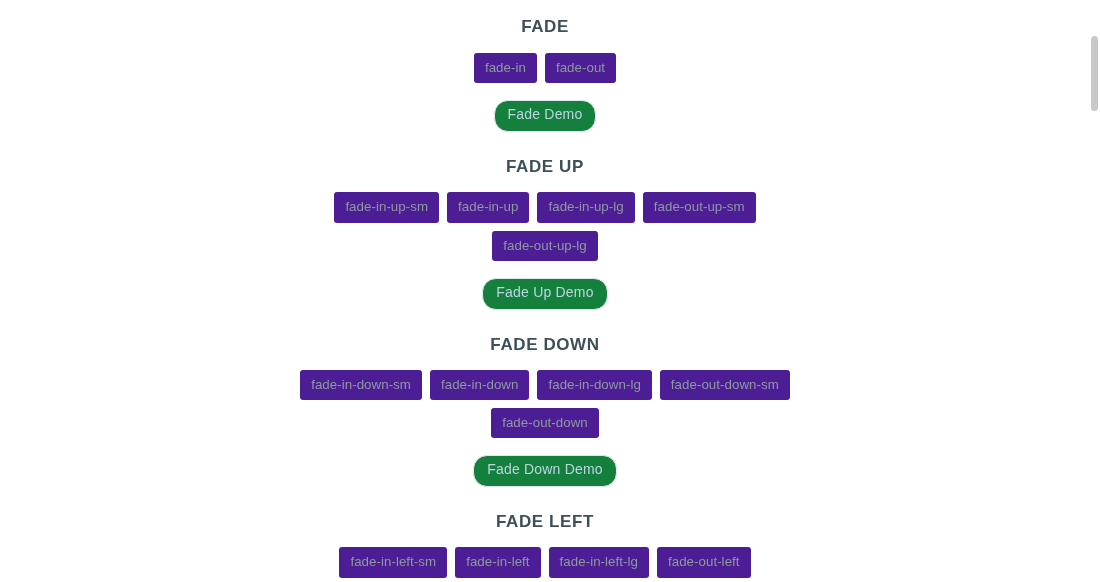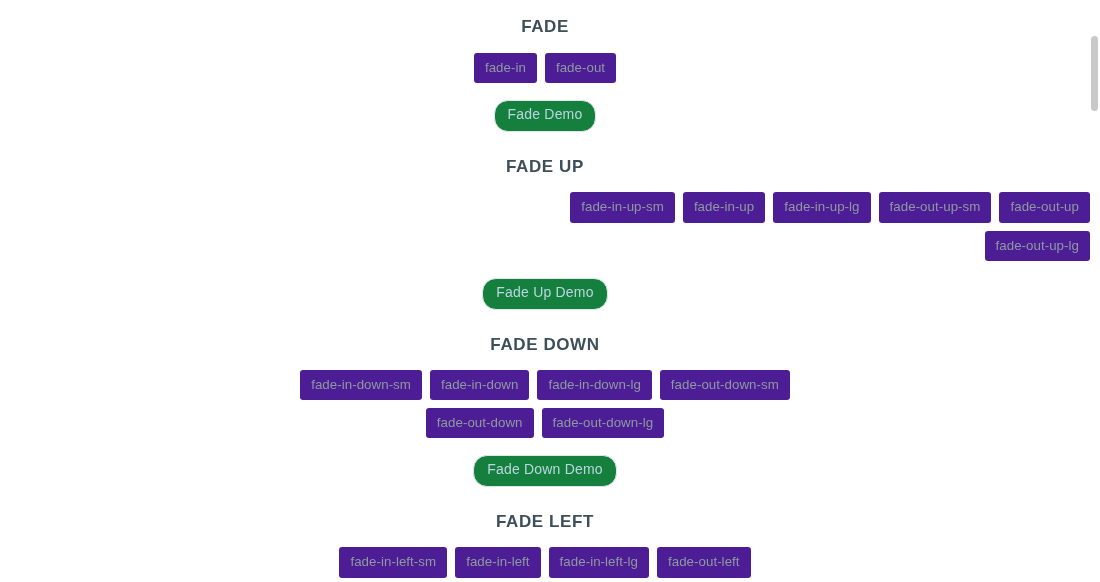--- a/index.html
+++ b/index.html
@@ -65,21 +65,21 @@
     cursor: pointer;
     font-family: "Liberation Sans", sans-serif;
   }
 
   
   #sec-fade            { padding-top: 14px; }
   #sec-fade .tag-row   { margin-top: 18px; }
   #sec-fade .demo-wrap { margin-top: 17px; }
 
   #sec-fade-up            { padding-top: 22px; }
-  #sec-fade-up .tag-row   { margin-top: 17px; justify-content: flex-end; }
+  #sec-fade-up .tag-row   { margin-top: 17px; }
   #sec-fade-up .tag-row2  { margin-top: 8px; }
   #sec-fade-up .demo-wrap { margin-top: 17px; }
 
   #sec-fade-down            { padding-top: 22px; }
   #sec-fade-down .tag-row   { margin-top: 17px; }
   #sec-fade-down .tag-row2  { margin-top: 8px; }
   #sec-fade-down .demo-wrap { margin-top: 17px; }
 
   #sec-fade-left            { padding-top: 22px; }
   #sec-fade-left .tag-row   { margin-top: 17px; }
@@ -120,41 +120,39 @@
     </div>
   </section>
 
   <section class="section" id="sec-fade-up">
     <h2 class="section-heading">FADE UP</h2>
     <div class="tag-row tag-row1">
       <span class="tag">fade-in-up-sm</span>
       <span class="tag">fade-in-up</span>
       <span class="tag">fade-in-up-lg</span>
       <span class="tag">fade-out-up-sm</span>
-      <span class="tag">fade-out-up</span>
     </div>
     <div class="tag-row tag-row2">
       <span class="tag">fade-out-up-lg</span>
     </div>
     <div class="demo-wrap">
       <button class="demo-btn">Fade Up Demo</button>
     </div>
   </section>
 
   <section class="section" id="sec-fade-down">
     <h2 class="section-heading">FADE DOWN</h2>
     <div class="tag-row tag-row1">
       <span class="tag">fade-in-down-sm</span>
       <span class="tag">fade-in-down</span>
       <span class="tag">fade-in-down-lg</span>
       <span class="tag">fade-out-down-sm</span>
     </div>
     <div class="tag-row tag-row2">
       <span class="tag">fade-out-down</span>
-      <span class="tag">fade-out-down-lg</span>
     </div>
     <div class="demo-wrap">
       <button class="demo-btn">Fade Down Demo</button>
     </div>
   </section>
 
   <section class="section" id="sec-fade-left">
     <h2 class="section-heading">FADE LEFT</h2>
     <div class="tag-row tag-row1">
       <span class="tag">fade-in-left-sm</span>

